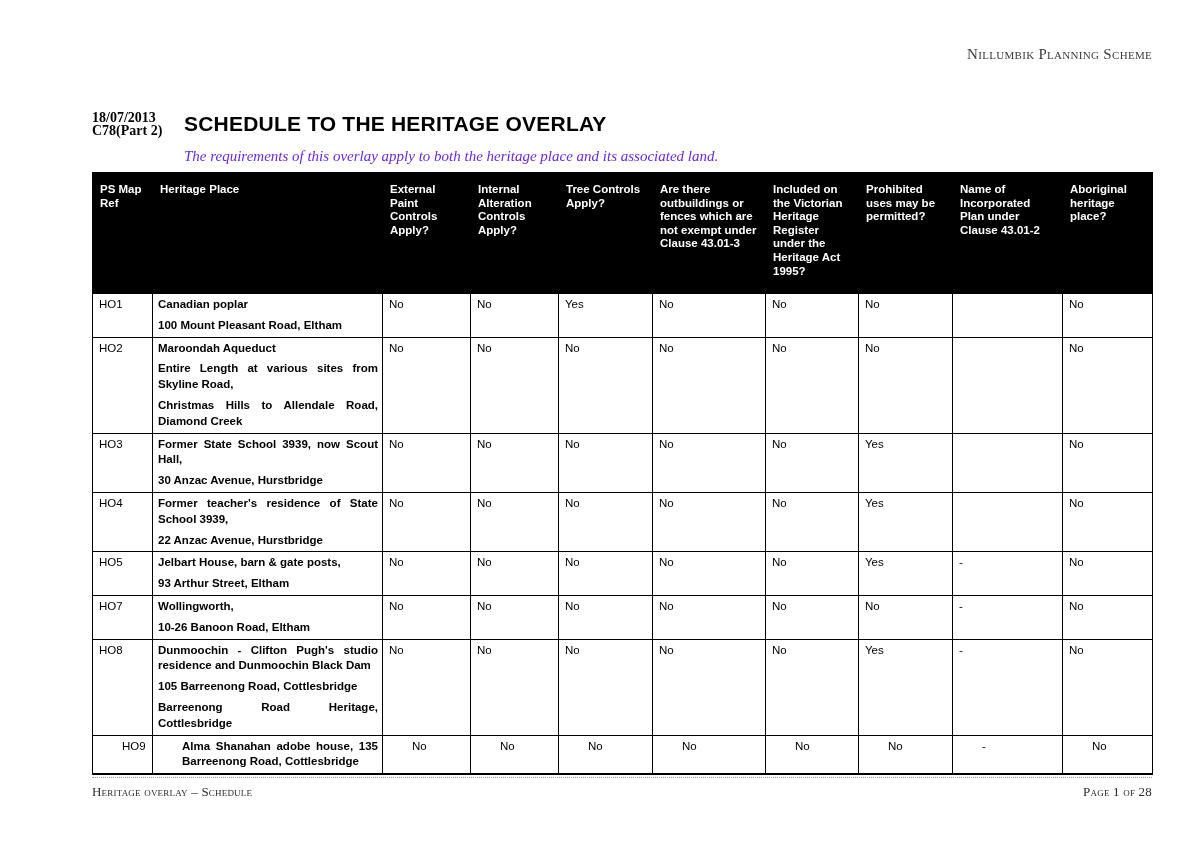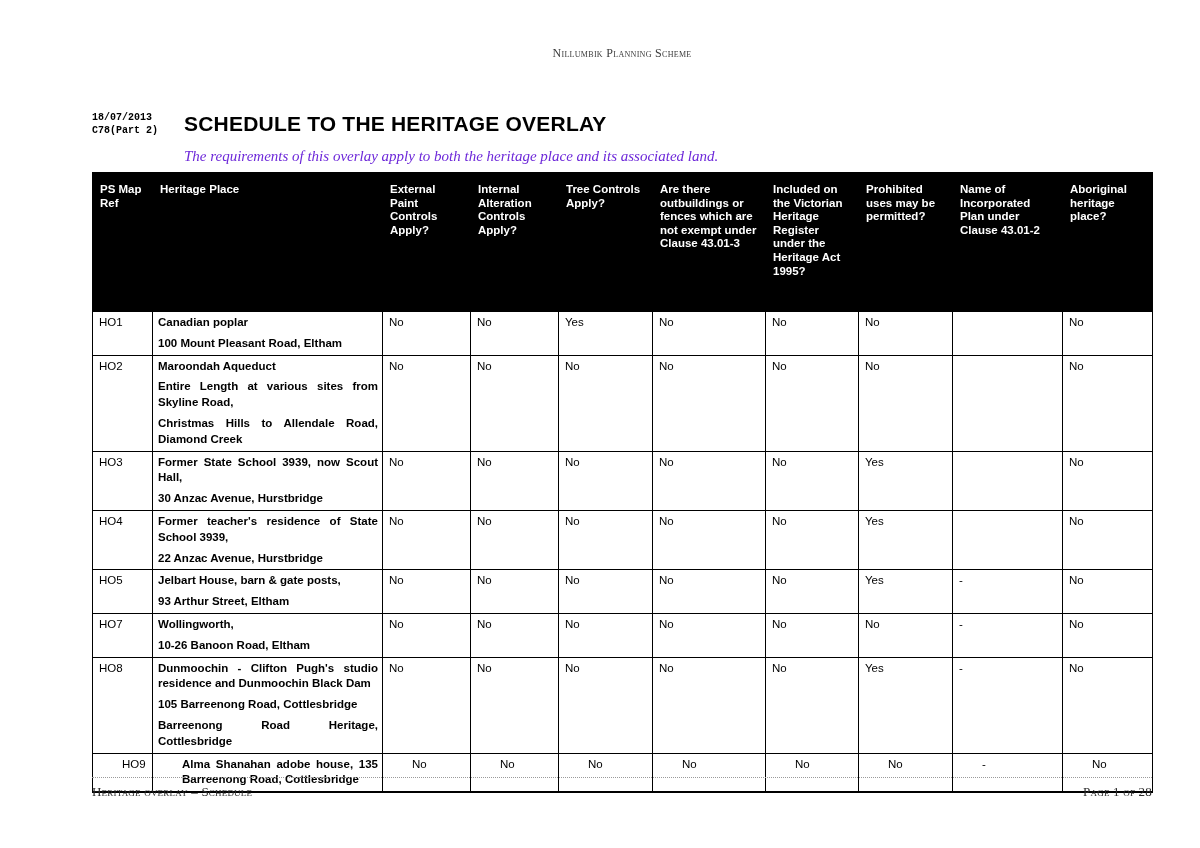--- a/index.html
+++ b/index.html
@@ -15,42 +15,42 @@
     box-sizing: border-box;
     overflow: hidden;
   }
 
   
   .doc-header {
     position: absolute;
     top: 46px;
     left: 92px;
     width: 1060px;
-    text-align: center;
+    text-align: right;
     font-family: "Liberation Serif", "DejaVu Serif", serif;
-    font-size: 12px;
+    font-size: 15px;
     color: #3a3a3a;
     letter-spacing: 0.3px;
     font-variant: small-caps;
   }
 
   
   .title-row {
     position: absolute;
     top: 112px;
     left: 92px;
     width: 1060px;
   }
   .amend-date {
     position: absolute;
     top: 0;
     left: 0;
     width: 85px;
-    font-family: Liberation Mono, monospace;
-    font-size: 10px;
+    font-family: Liberation Serif, serif;
+    font-size: 14px;
     font-weight: bold;
     line-height: 12.5px;
     color: #000;
   }
   .doc-title {
     position: absolute;
     top: 0;
     left: 92px;
     font-family: "Liberation Sans", "DejaVu Sans", sans-serif;
     font-size: 21px;
@@ -88,21 +88,21 @@
     vertical-align: top;
     padding: 0;
   }
   table.ho thead th {
     background: #000000;
     color: #ffffff;
     font-weight: bold;
     font-size: 11.5px;
     line-height: 13.6px;
     text-align: left;
-    padding: 10px 6px 22px 7px;
+    padding: 10px 6px 4px 7px;
     height: 106px;
     border: 1px solid #000;
   }
   table.ho tbody td {
     font-size: 11.5px;
     line-height: 15.8px;
     color: #000;
     padding: 3px 4px 3px 5px;
   }
   table.ho tbody tr td:first-child,

